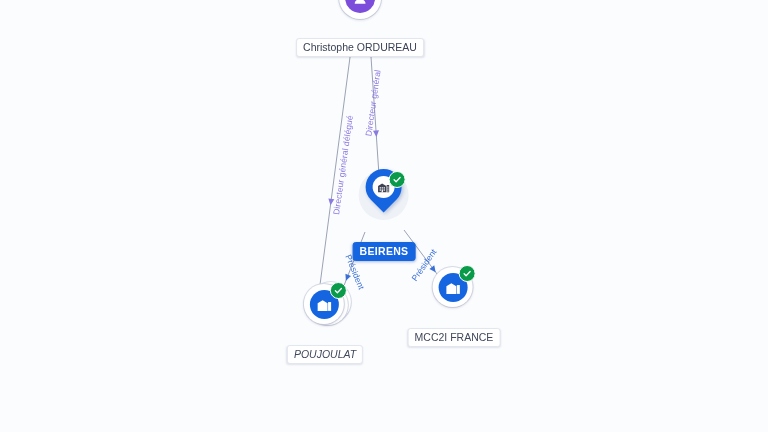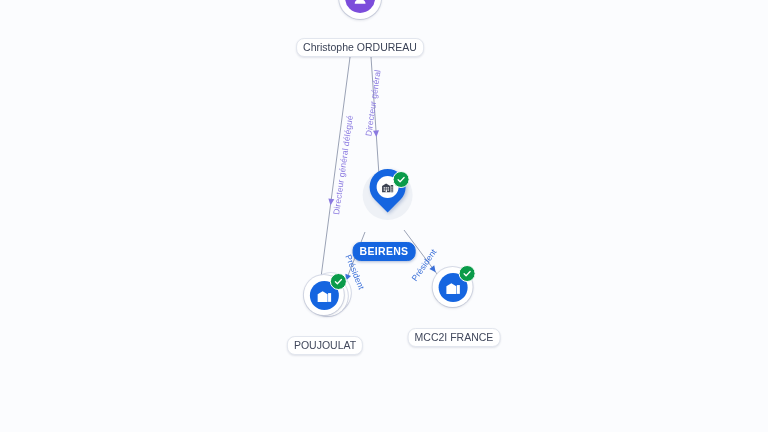--- a/index.html
+++ b/index.html
@@ -112,21 +112,21 @@
     border-radius: 50%;
     background: #ffffff;
     display: flex; align-items: center; justify-content: center;
   }
   .pin-inner svg { width: 14px; height: 14px; display: block; }
 
   
   .node-label {
     margin-top: 19px;
     padding: 2px 6px;
-    border-radius: 8px;
+    border-radius: 3px;
     font-size: 10.5px;
     line-height: 13px;
     white-space: nowrap;
     background: #ffffff;
     color: #41485c;
     border: 1px solid #e2e6ee;
     box-shadow: 0 1px 2px rgba(30,40,80,.12);
   }
   .node-label.selected {
     background: #1565e0;
@@ -191,21 +191,21 @@
         <div class="person-ring">
           <div class="person-disc">
             <svg viewBox="0 0 24 24" aria-hidden="true">
               <circle cx="12" cy="8" r="3.6" fill="#ffffff"></circle>
               <path d="M4.8 19.5c0-3.7 3.2-6 7.2-6s7.2 2.3 7.2 6z" fill="#ffffff"></path>
             </svg>
           </div>
         </div>
         <div class="node-label person">Christophe ORDUREAU</div>
       </div>
-      <div class="node" style="left: 384px; top: 214px; align-items: flex-end;">
+      <div class="node" style="left: 384px; top: 214px;">
         <div class="pin-wrap">
           <div class="pin-halo"></div>
           <div class="pin-shape"></div>
           <div class="pin-inner">
             <svg viewBox="0 0 24 24" aria-hidden="true">
               <path d="M2.5 21V10.4l7-4.4 7 4.4V21z" fill="#3d4352"></path>
               <rect x="17.2" y="8.6" width="4.3" height="12.4" fill="#3d4352"></rect>
               <rect x="5.2" y="12.4" width="2.2" height="2.2" fill="#ffffff"></rect>
               <rect x="8.6" y="12.4" width="2.2" height="2.2" fill="#ffffff"></rect>
               <rect x="12.0" y="12.4" width="2.2" height="2.2" fill="#ffffff"></rect>
@@ -218,21 +218,21 @@
             </svg>
           </div>
           <div class="check-badge" style="left: 33px; top: 4px;">
             <svg viewBox="0 0 24 24" aria-hidden="true">
               <path d="M4 12.6 L9.3 18 L20 6.6" fill="none" stroke="#ffffff" stroke-width="3.4" stroke-linecap="round" stroke-linejoin="round"></path>
             </svg>
           </div>
         </div>
         <div class="node-label selected">BEIRENS</div>
       </div>
-      <div class="node" style="left: 325px; top: 313px;">
+      <div class="node" style="left: 325px; top: 322px; font-style: italic;">
         <div class="company-wrap">
           <div class="stack-card s1"></div>
           <div class="stack-card s2"></div>
           <div class="company-ring">
             <div class="company-disc">
               <svg viewBox="0 0 24 24" aria-hidden="true">
                 <path d="M2.5 21V10.4l7-4.4 7 4.4V21z" fill="#ffffff"></path>
                 <rect x="17.2" y="8.6" width="4.3" height="12.4" fill="#ffffff"></rect>
                 <rect x="5.2" y="12.4" width="2.2" height="2.2" fill="#ffffff"></rect>
                 <rect x="8.6" y="12.4" width="2.2" height="2.2" fill="#ffffff"></rect>

